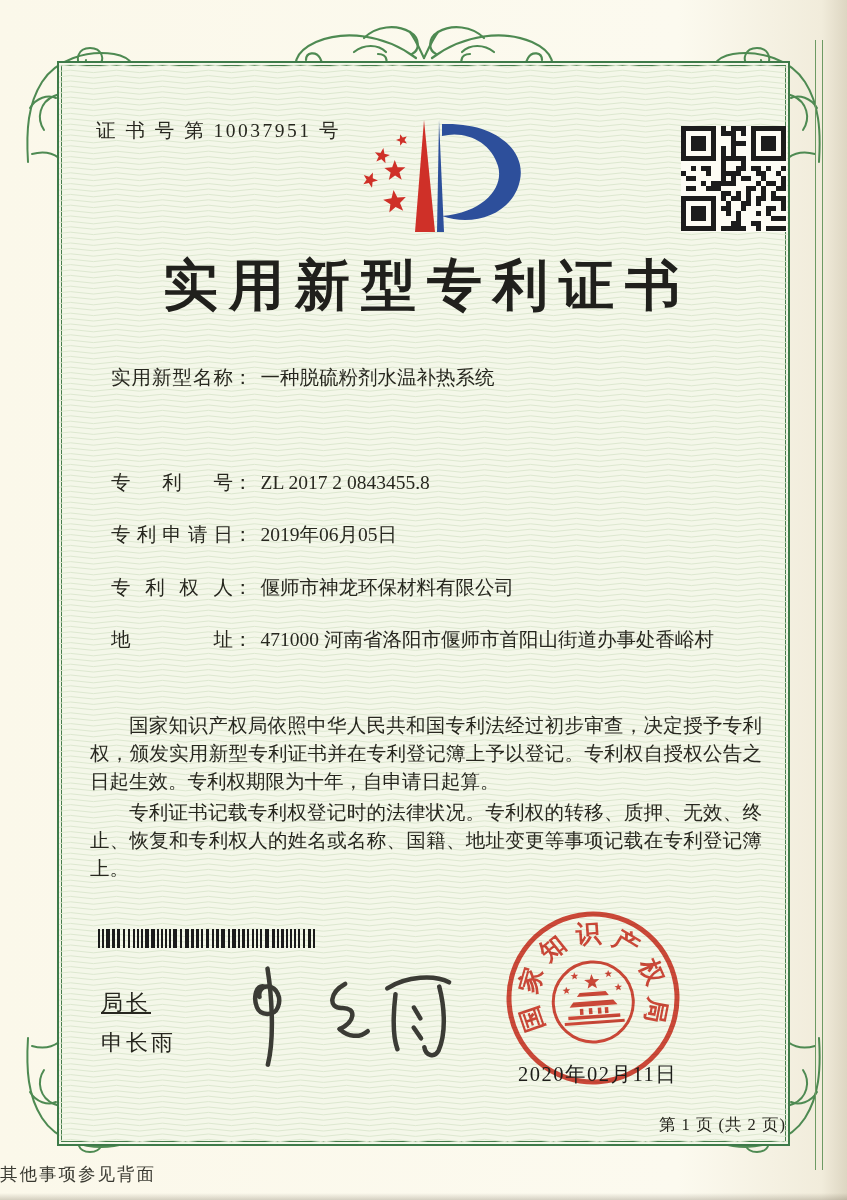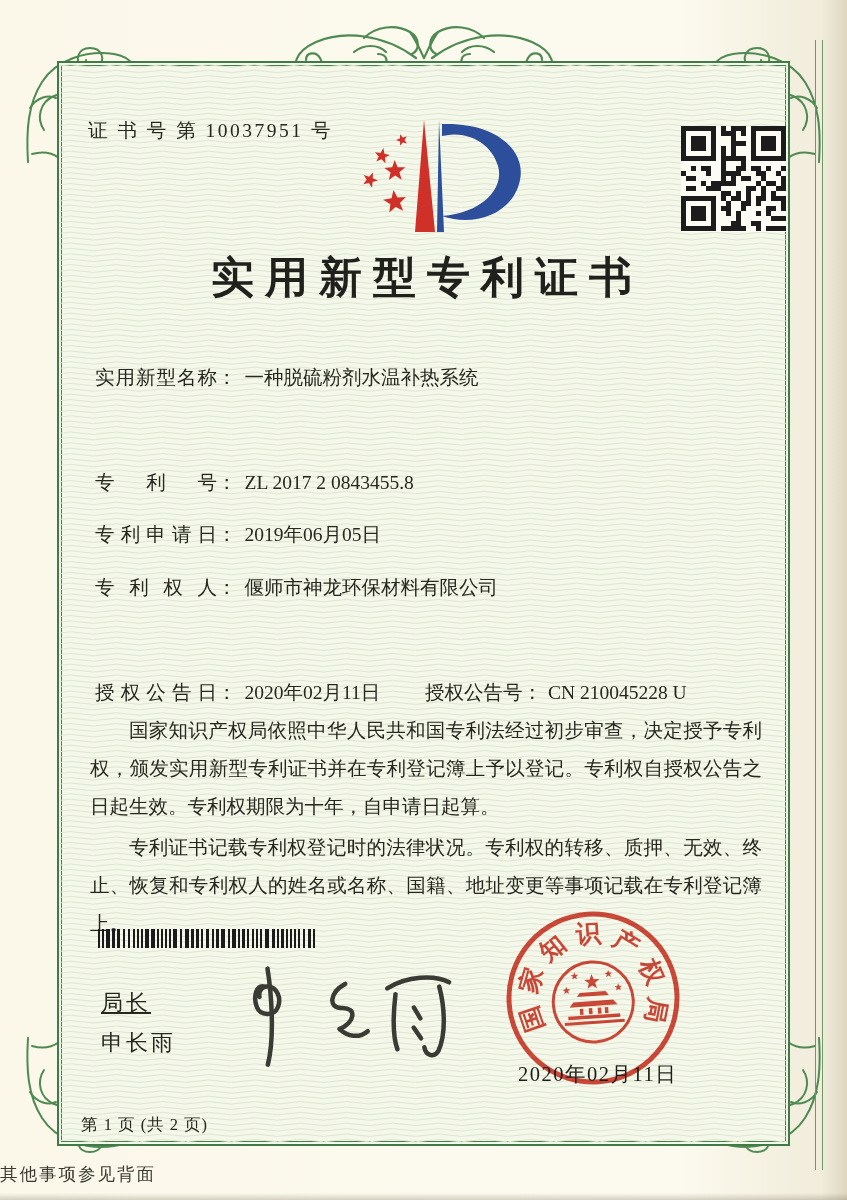--- a/index.html
+++ b/index.html
@@ -12,43 +12,43 @@
   .page::after{content:"";position:absolute;left:0;bottom:0;width:100%;height:7px;
     background:linear-gradient(180deg,rgba(0,0,0,0),rgba(110,100,80,.28));pointer-events:none;}
   .ornaments{position:absolute;left:0;top:0;width:847px;height:1200px;pointer-events:none;}
   .frame{
     position:absolute;left:57px;top:61px;width:729px;height:1081px;
     border:2.5px solid #3e7b49;
     box-shadow:inset 0 0 0 2px #f4f7e9, inset 0 0 0 3px #477e4c;
     background:#f4f7e9;
   }
   .guilloche{position:absolute;left:0;top:0;width:100%;height:100%;}
-  .cert-number{position:absolute;left:88px;top:117px;font-size:19.5px;letter-spacing:2.5px;}
+  .cert-number{position:absolute;left:96px;top:117px;font-size:19.5px;letter-spacing:2.5px;}
   .logo{position:absolute;left:338px;top:114px;width:192px;height:124px;}
   .qr{position:absolute;left:681px;top:126px;width:106px;height:106px;background:#fdfcf4;}
   .title{position:absolute;left:57px;top:249px;width:729px;text-align:center;
-    font-size:43px;font-weight:700;letter-spacing:11px;text-indent:11px;color:#20201c;}
+    font-size:55px;font-weight:700;letter-spacing:11px;text-indent:11px;color:#20201c;}
   .row{position:absolute;left:95px;font-size:19.5px;white-space:nowrap;}
-  .row .lab{display:inline-block;width:122px;text-align:justify;text-align-last:justify;}
+  .row .lab{display:inline-block;width:122px;text-align:justify;text-align-last:justify;margin-left:16px;}
   .row .colon{margin-right:8px;}
   .r1{top:364px}.r2{top:417px}.r3{top:469px}.r4{top:521px}
   .r5{top:574px}.r6{top:626px}.r7{top:679px}
   .grant-no{position:absolute;left:425px;top:679px;font-size:19.5px;white-space:nowrap;}
   .grant-no .colon{margin-right:6px;}
   .paras{position:absolute;left:90px;top:712px;width:672px;font-size:19.5px;
-    line-height:38px;text-align:justify;}
+    line-height:28px;text-align:justify;}
   .paras p{margin:0 0 3px 0;text-indent:2em;}
   .barcode{position:absolute;left:98px;top:929px;width:222px;height:19px;}
   .director-label{position:absolute;left:101px;top:988px;font-size:22px;letter-spacing:3px;text-decoration:underline;}
   .director-name{position:absolute;left:101px;top:1028px;font-size:22px;letter-spacing:3px;}
   .signature{position:absolute;left:228px;top:950px;width:230px;height:120px;transform:rotate(-2deg);}
   .seal{position:absolute;left:501px;top:906px;width:184px;height:184px;opacity:.92;
     mix-blend-mode:multiply;transform:rotate(-4deg);}
   .seal-date{position:absolute;left:518px;top:1060px;font-size:20.5px;letter-spacing:1.5px;color:#1d1d1a;}
-  .page-info{position:absolute;left:57px;top:1114px;width:729px;text-align:left;font-size:16.5px;letter-spacing:1px;margin-left:24px;}
+  .page-info{position:absolute;left:57px;top:1114px;width:729px;text-align:right;font-size:16.5px;letter-spacing:1px;}
   .back-note{position:absolute;left:0;top:1162px;width:847px;font-size:17.5px;letter-spacing:2px;color:#3a3a32;}
   .edge-lines{position:absolute;top:40px;right:24px;width:6px;height:1130px;
     border-left:1.5px solid #6d9a63;border-right:1.5px solid #6d9a63;}
 </style>
 </head>
 <body>
 
 <div class="page">
 
   <svg class="ornaments" viewBox="0 0 847 1200">
@@ -228,22 +228,21 @@
       <rect x="5" y="75" width="25" height="25" fill="#fdfcf4"></rect>
       <rect x="10" y="80" width="15" height="15" fill="#1c1c1c"></rect>
     </svg>
 
   <div class="title">实用新型专利证书</div>
 
   <div class="row r1"><span class="lab">实用新型名称</span><span class="colon">：</span><span class="val">一种脱硫粉剂水温补热系统</span></div>
   <div class="row r3"><span class="lab">专利号</span><span class="colon">：</span><span class="val">ZL 2017 2 0843455.8</span></div>
   <div class="row r4"><span class="lab">专利申请日</span><span class="colon">：</span><span class="val">2019年06月05日</span></div>
   <div class="row r5"><span class="lab">专利权人</span><span class="colon">：</span><span class="val">偃师市神龙环保材料有限公司</span></div>
-  <div class="row r7"><span class="lab">授权公告日</span><span class="colon">：</span><span class="val">2020年02月11日</span></div>
-  <div class="grant-no"><span class="lab2">授权公告号</span><span class="colon">：</span><span class="val">CN 210045228 U</span></div>
+  <div class="row r6"><span class="lab">地址</span><span class="colon">：</span><span class="val">471000 河南省洛阳市偃师市首阳山街道办事处香峪村</span></div>
 
   <div class="paras">
     <p>国家知识产权局依照中华人民共和国专利法经过初步审查，决定授予专利权，颁发实用新型专利证书并在专利登记簿上予以登记。专利权自授权公告之日起生效。专利权期限为十年，自申请日起算。</p>
     <p>专利证书记载专利权登记时的法律状况。专利权的转移、质押、无效、终止、恢复和专利权人的姓名或名称、国籍、地址变更等事项记载在专利登记簿上。</p>
   </div>
 
   <svg class="barcode" id="barcode" viewBox="0 0 222 19">
       <rect x="0" y="0" width="2" height="19" fill="#1b1b1b"></rect>
       <rect x="4" y="0" width="2" height="19" fill="#1b1b1b"></rect>
       <rect x="8" y="0" width="4" height="19" fill="#1b1b1b"></rect>

